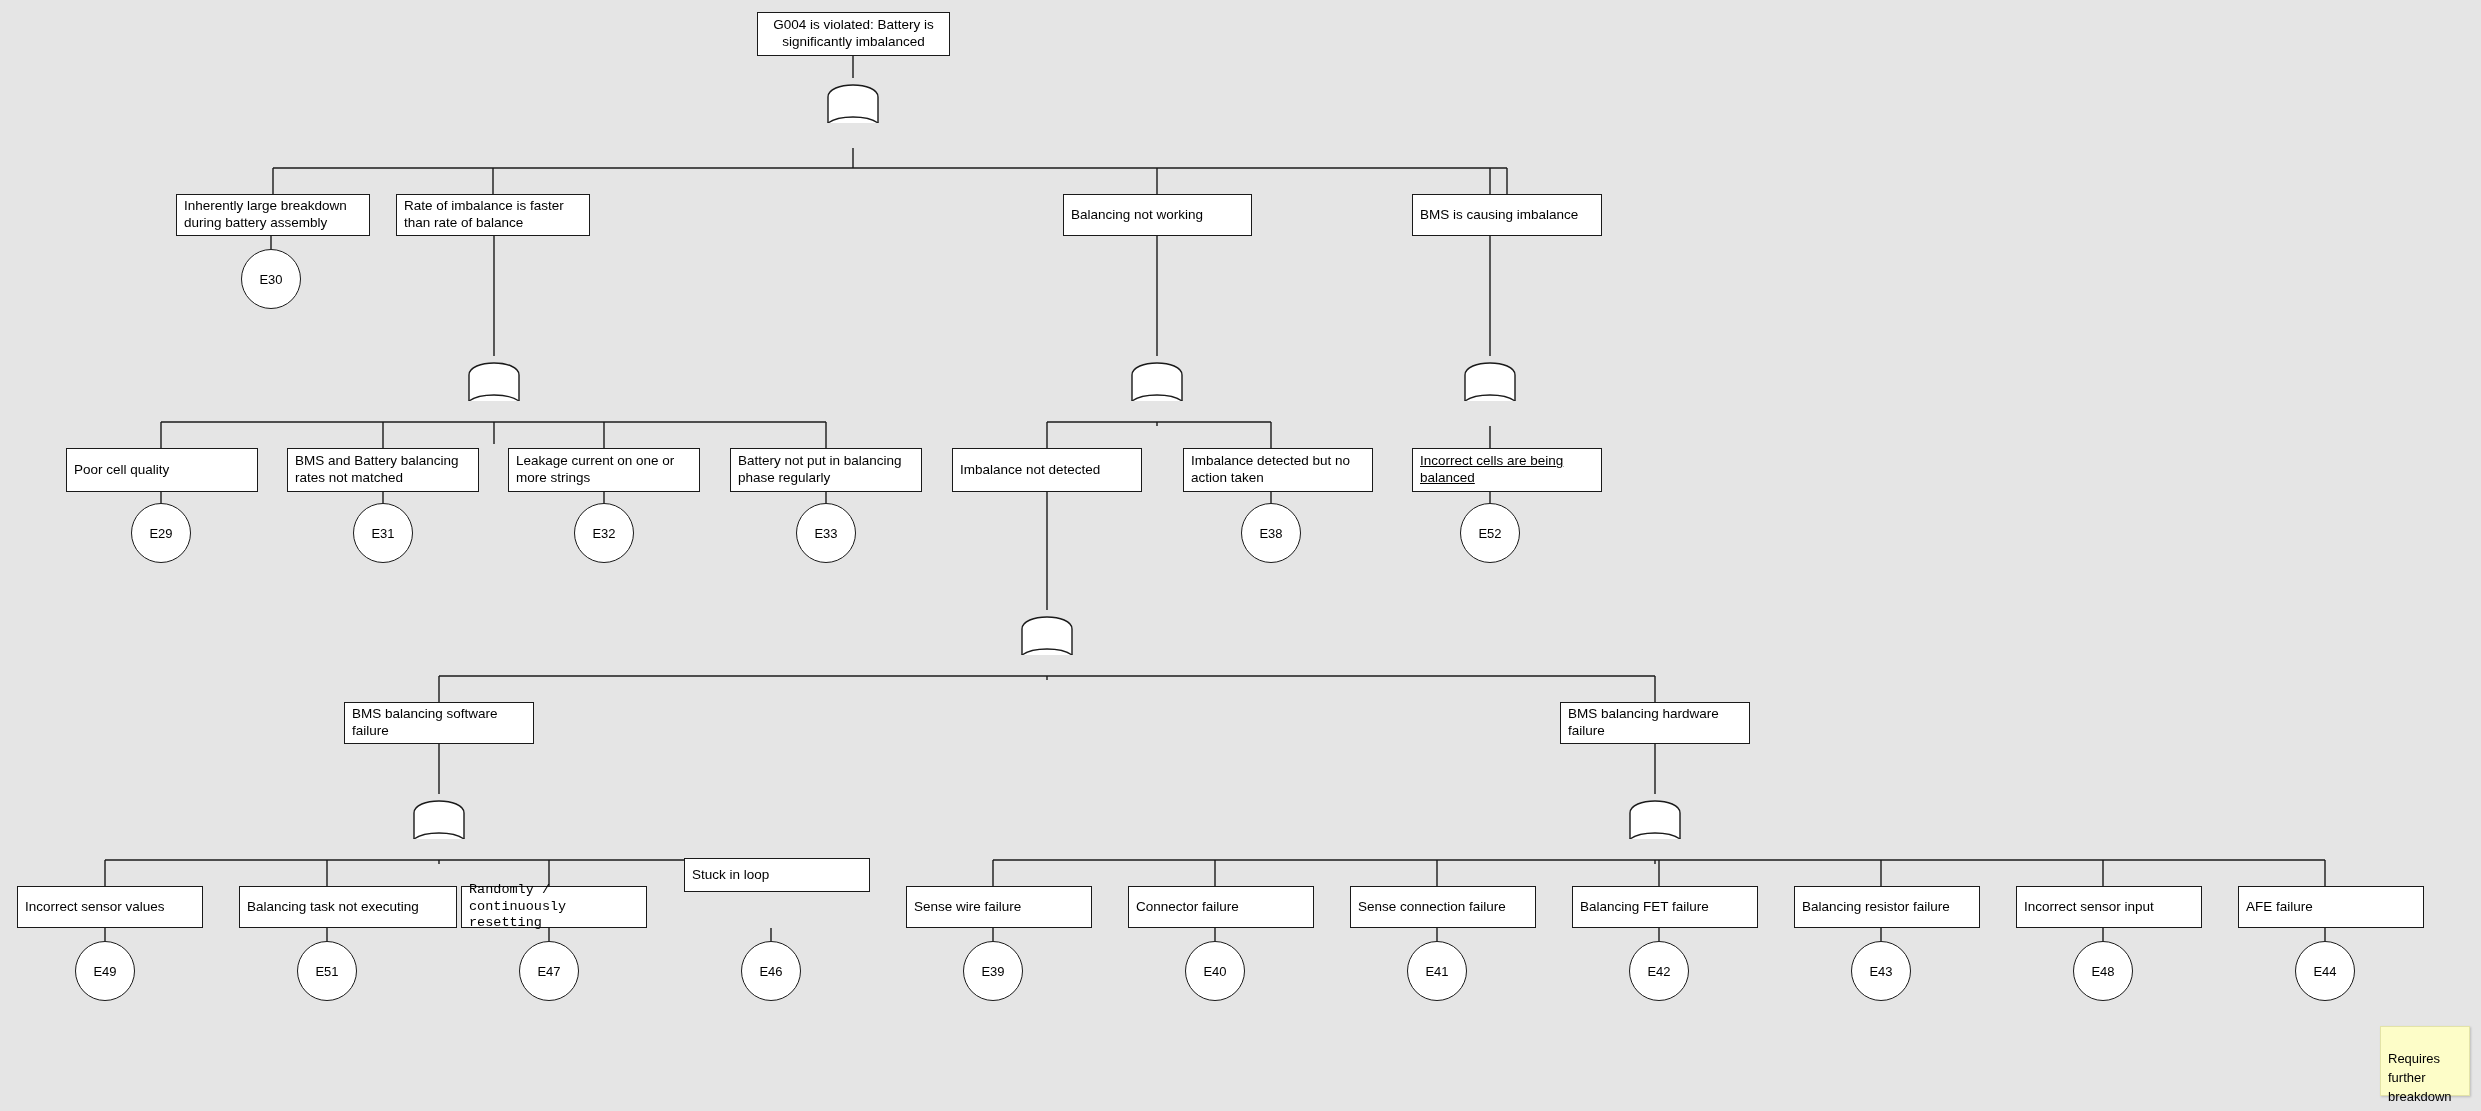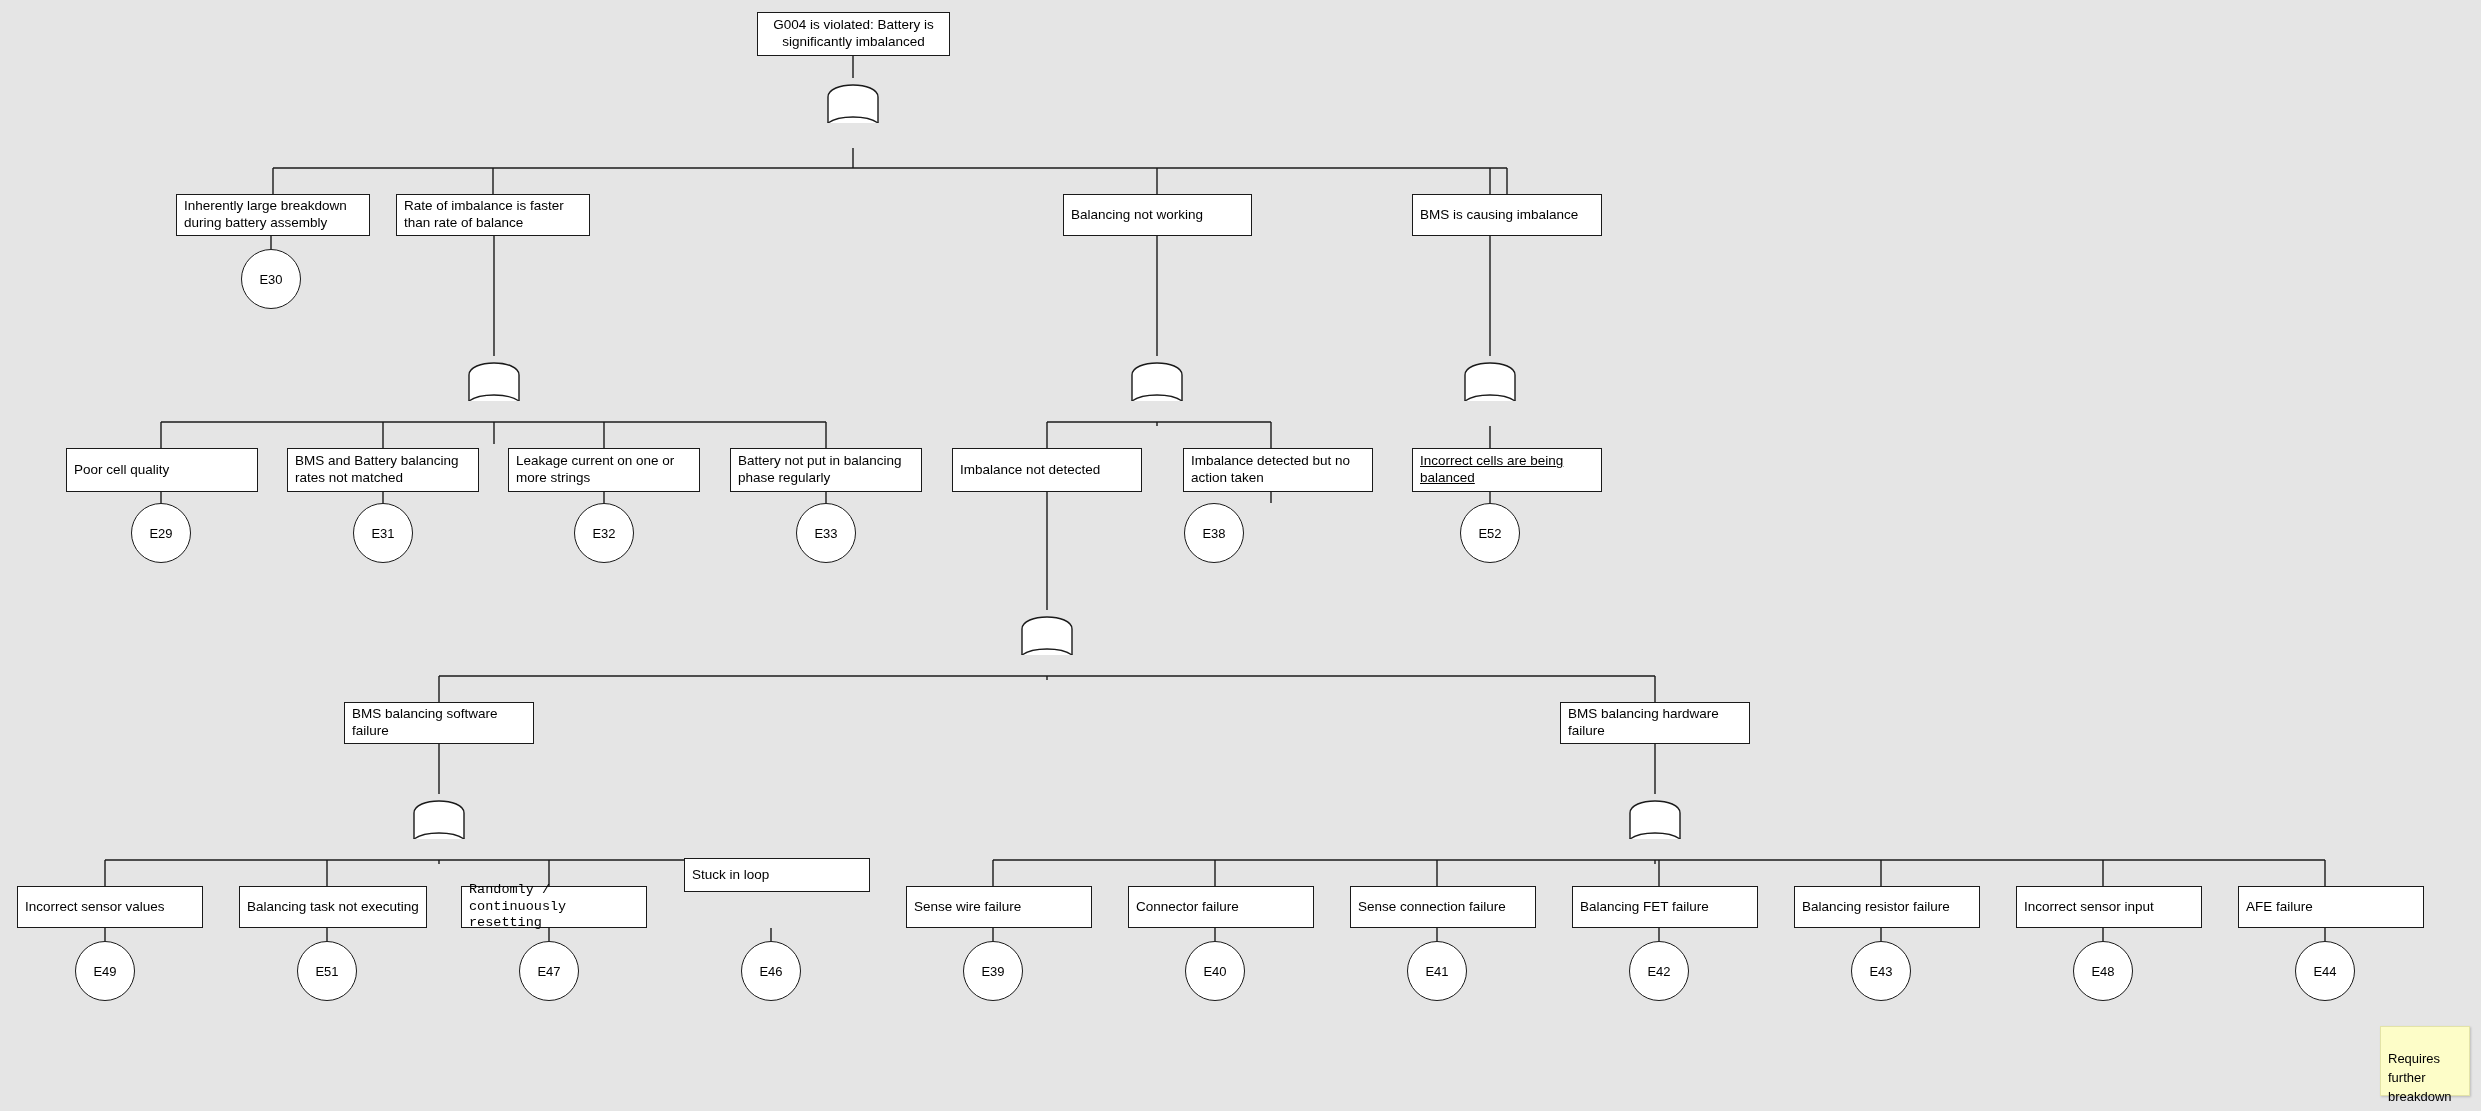--- a/index.html
+++ b/index.html
@@ -247,21 +247,21 @@
       </div>
       <div class="node" style="left: 344px; top: 702px; width: 190px; height: 42px;">
         <span>BMS balancing software failure</span>
       </div>
       <div class="node" style="left: 1560px; top: 702px; width: 190px; height: 42px;">
         <span>BMS balancing hardware failure</span>
       </div>
       <div class="node" style="left: 17px; top: 886px; width: 186px; height: 42px;">
         <span>Incorrect sensor values</span>
       </div>
-      <div class="node" style="left: 239px; top: 886px; width: 188px; height: 42px;">
+      <div class="node" style="left: 239px; top: 886px; width: 218px; height: 42px;">
         <span>Balancing task not executing</span>
       </div>
       <div class="node" style="left: 461px; top: 886px; width: 186px; height: 42px; font-family: Liberation Mono, monospace;">
         <span>Randomly / continuously resetting</span>
       </div>
       <div class="node" style="left: 684px; top: 858px; width: 186px; height: 34px;">
         <span>Stuck in loop</span>
       </div>
       <div class="node" style="left: 906px; top: 886px; width: 186px; height: 42px;">
         <span>Sense wire failure</span>
@@ -294,21 +294,21 @@
       </div>
       <div class="ev" style="left: 353px; top: 503px; width: 60px; height: 60px;">
         <span>E31</span>
       </div>
       <div class="ev" style="left: 574px; top: 503px; width: 60px; height: 60px;">
         <span>E32</span>
       </div>
       <div class="ev" style="left: 796px; top: 503px; width: 60px; height: 60px;">
         <span>E33</span>
       </div>
-      <div class="ev" style="left: 1184px; top: 503px; width: 60px; height: 60px;">
+      <div class="ev" style="left: 1241px; top: 503px; width: 60px; height: 60px;">
         <span>E38</span>
       </div>
       <div class="ev" style="left: 1460px; top: 503px; width: 60px; height: 60px;">
         <span>E52</span>
       </div>
       <div class="ev" style="left: 75px; top: 941px; width: 60px; height: 60px;">
         <span>E49</span>
       </div>
       <div class="ev" style="left: 297px; top: 941px; width: 60px; height: 60px;">
         <span>E51</span>

